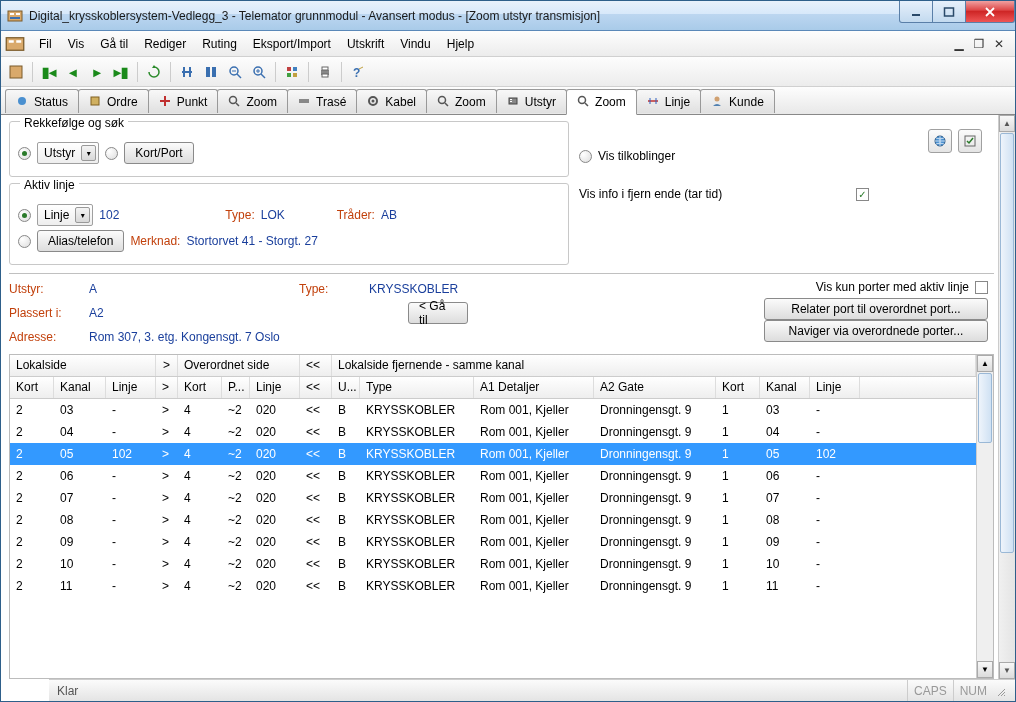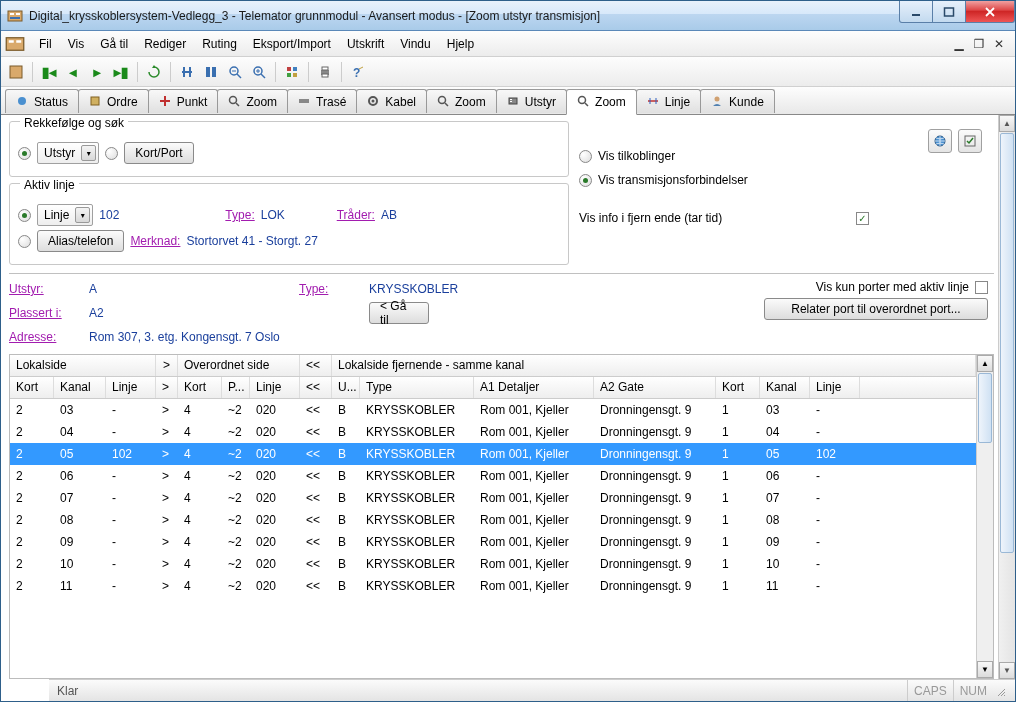--- a/index.html
+++ b/index.html
@@ -35,21 +35,21 @@
 .group{border:1px solid #c8c8c8;border-radius:3px;padding:6px 8px 8px 8px;margin-bottom:6px;position:relative;}
 .group-title{position:relative;top:-12px;left:2px;background:#fff;padding:0 4px;display:inline-block;margin-bottom:-8px;}
 .row{display:flex;align-items:center;gap:6px;margin-bottom:4px;}
 .radio{width:13px;height:13px;border:1px solid #888;border-radius:50%;background:radial-gradient(circle at 30% 30%,#fff,#ddd);display:inline-flex;align-items:center;justify-content:center;}
 .radio.checked::after{content:"";width:5px;height:5px;background:#2a7a2a;border-radius:50%;}
 .combo{height:22px;border:1px solid #a0a0a0;background:linear-gradient(to bottom,#fff,#eee);display:inline-flex;align-items:center;padding:0 2px 0 6px;border-radius:2px;}
 .combo .cbtn{width:15px;height:16px;background:linear-gradient(to bottom,#f4f4f4,#d8d8d8);border:1px solid #999;border-radius:2px;display:flex;align-items:center;justify-content:center;font-size:8px;margin-left:6px;}
 .btn{height:22px;padding:0 10px;border:1px solid #8a8a8a;background:linear-gradient(to bottom,#fbfbfb,#ddd);border-radius:3px;display:inline-flex;align-items:center;cursor:default;}
 .btn.wide{width:224px;justify-content:center;}
 .link-val{color:#1a3f9c;}
-.lbl{color:#a21caf;text-decoration:underline;}
+.lbl{color:#c2410c;}
 .checkbox{width:13px;height:13px;border:1px solid #888;background:#fff;display:inline-flex;align-items:center;justify-content:center;font-size:10px;color:#2a7a2a;}
 .topright-icons{position:absolute;right:12px;top:8px;display:flex;gap:6px;}
 .icon-btn{width:24px;height:24px;border:1px solid #a0a0a0;background:linear-gradient(to bottom,#fbfbfb,#e4e4e4);border-radius:3px;display:flex;align-items:center;justify-content:center;}
 .info-grid{display:grid;grid-template-columns:80px 210px 70px 200px;row-gap:6px;align-items:center;padding:6px 0;}
 .divider{height:1px;background:#c0c0c0;margin:2px 0;}
 .table-wrap{flex:1;border:1px solid #bcbcbc;display:flex;overflow:hidden;margin-top:4px;}
 .table-scroll{flex:1;overflow:hidden;}
 .thead-groups{display:flex;height:22px;background:linear-gradient(to bottom,#fff,#eee);border-bottom:1px solid #ccc;}
 .thead-cols{display:flex;height:22px;background:linear-gradient(to bottom,#fff,#eee);border-bottom:1px solid #ccc;}
 .th{padding:3px 6px;border-right:1px solid #ddd;white-space:nowrap;overflow:hidden;}
@@ -357,56 +357,53 @@
                 <svg width="14" height="14">
                   <rect x="2" y="2" width="10" height="10" fill="none" stroke="#666"></rect>
                   <path d="M4 7 l2 2 l4 -5" stroke="#2a7a2a" fill="none" stroke-width="1.5"></path>
                 </svg>
               </span>
           </div>
           <div class="row">
               <span class="radio"></span>
               <span>Vis tilkoblinger</span>
             </div>
-          <div class="row">
-              <span class="radio checked"></span>
-              <span>Vis transmisjonsforbindelser</span>
-            </div>
           <div class="row" style="justify-content:space-between;margin-top:14px;">
               <span>Vis info i fjern ende (tar tid)</span>
               <span class="checkbox">✓</span>
             </div>
         </div>
       </div>
 
       <div class="divider"></div>
 
       <div style="display:flex;">
         <div style="flex:1;">
           <div class="info-grid">
             <span class="lbl">Utstyr:</span>
             <span class="link-val">A</span>
             <span class="lbl">Type:</span>
             <span class="link-val">KRYSSKOBLER</span>
 
             <span class="lbl">Plassert i:</span>
             <span class="link-val">A2</span>
             <span></span>
-            <span class="btn" style="width:60px;justify-content:center;">&lt; Gå til</span>
+            <span class="btn" style="width:60px;justify-content:center;margin-left:39px;">&lt; Gå til</span>
 
             <span class="lbl">Adresse:</span>
             <span class="link-val" style="grid-column:span 3;">Rom 307, 3. etg. Kongensgt. 7 Oslo</span>
           </div>
         </div>
         <div style="display:flex;flex-direction:column;align-items:flex-end;padding:4px 6px 0 0;">
           <div class="row">
               <span>Vis kun porter med aktiv linje</span>
               <span class="checkbox"></span>
             </div>
           <span class="btn wide">Relater port til overordnet port...</span>
+          <span class="btn wide">Naviger via overordnede porter...</span>
         </div>
       </div>
 
       <div class="table-wrap">
         <div class="table-scroll">
           <div class="thead-groups">
             <div class="th" style="width:146px">Lokalside</div>
             <div class="th c-ar" style="text-align:center">&gt;</div>
             <div class="th" style="width:122px">Overordnet side</div>
             <div class="th c-al">&lt;&lt;</div>

